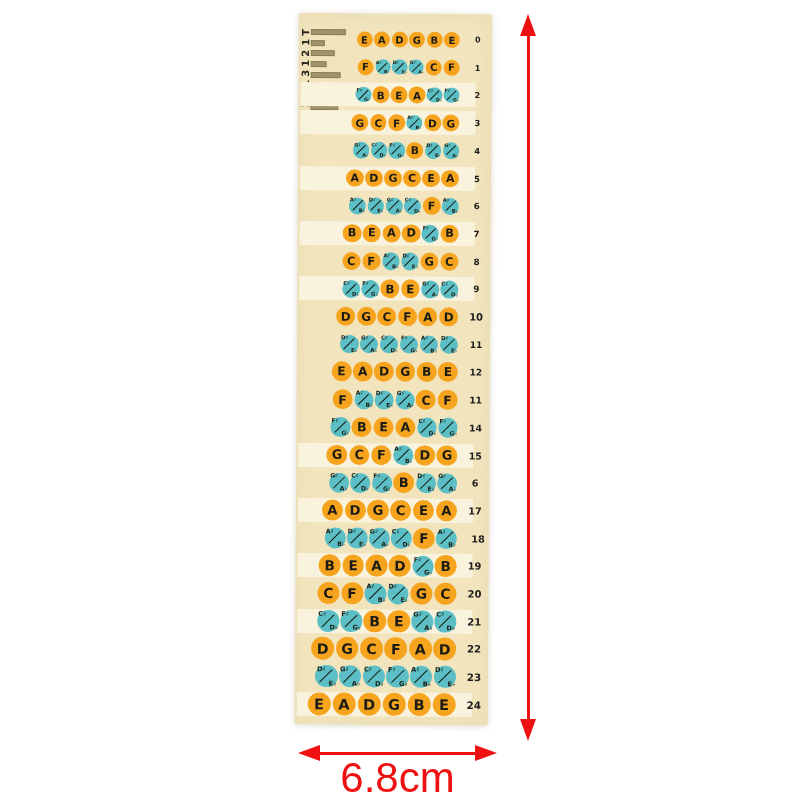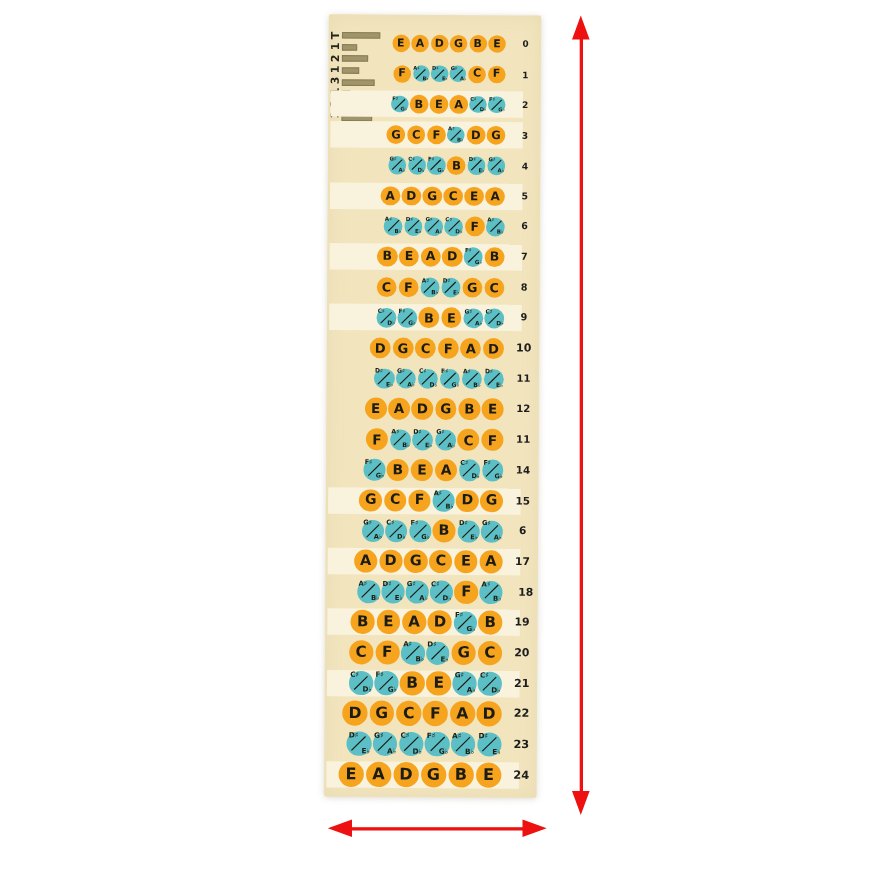--- a/index.html
+++ b/index.html
@@ -611,14 +611,15 @@
     <div class="arrow-up"></div>
     <div class="v-line"></div>
     <div class="arrow-down"></div>
   </div>
 
   <div class="h-dim">
     <div class="arrow-left"></div>
     <div class="h-line"></div>
     <div class="arrow-right"></div>
   </div>
+  <div class="h-label">6.8cm</div>
 
 </div>
 
 </body></html>

